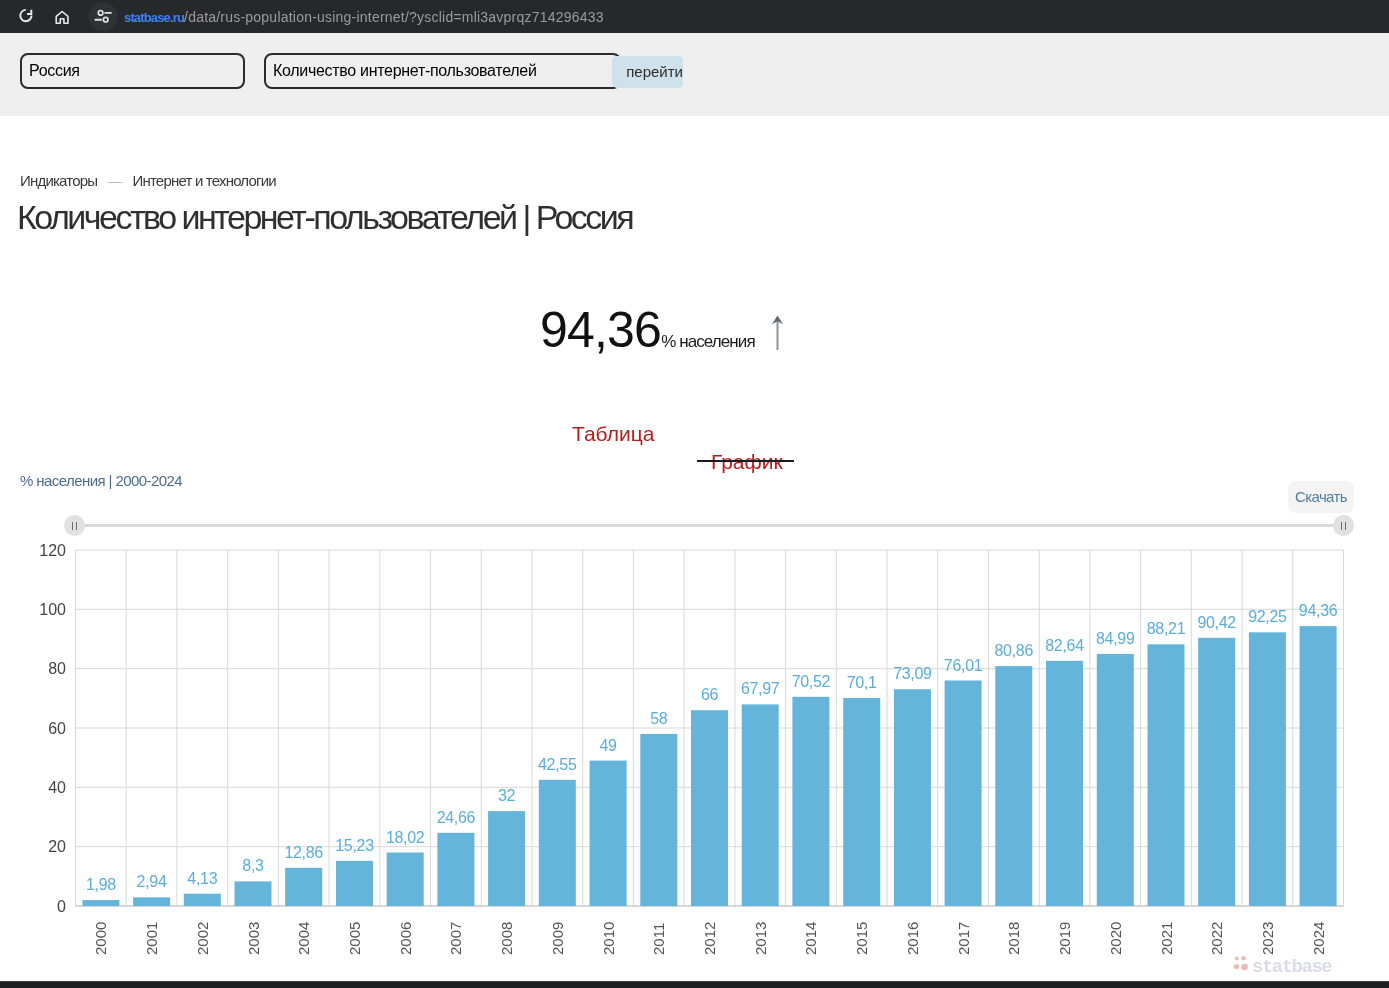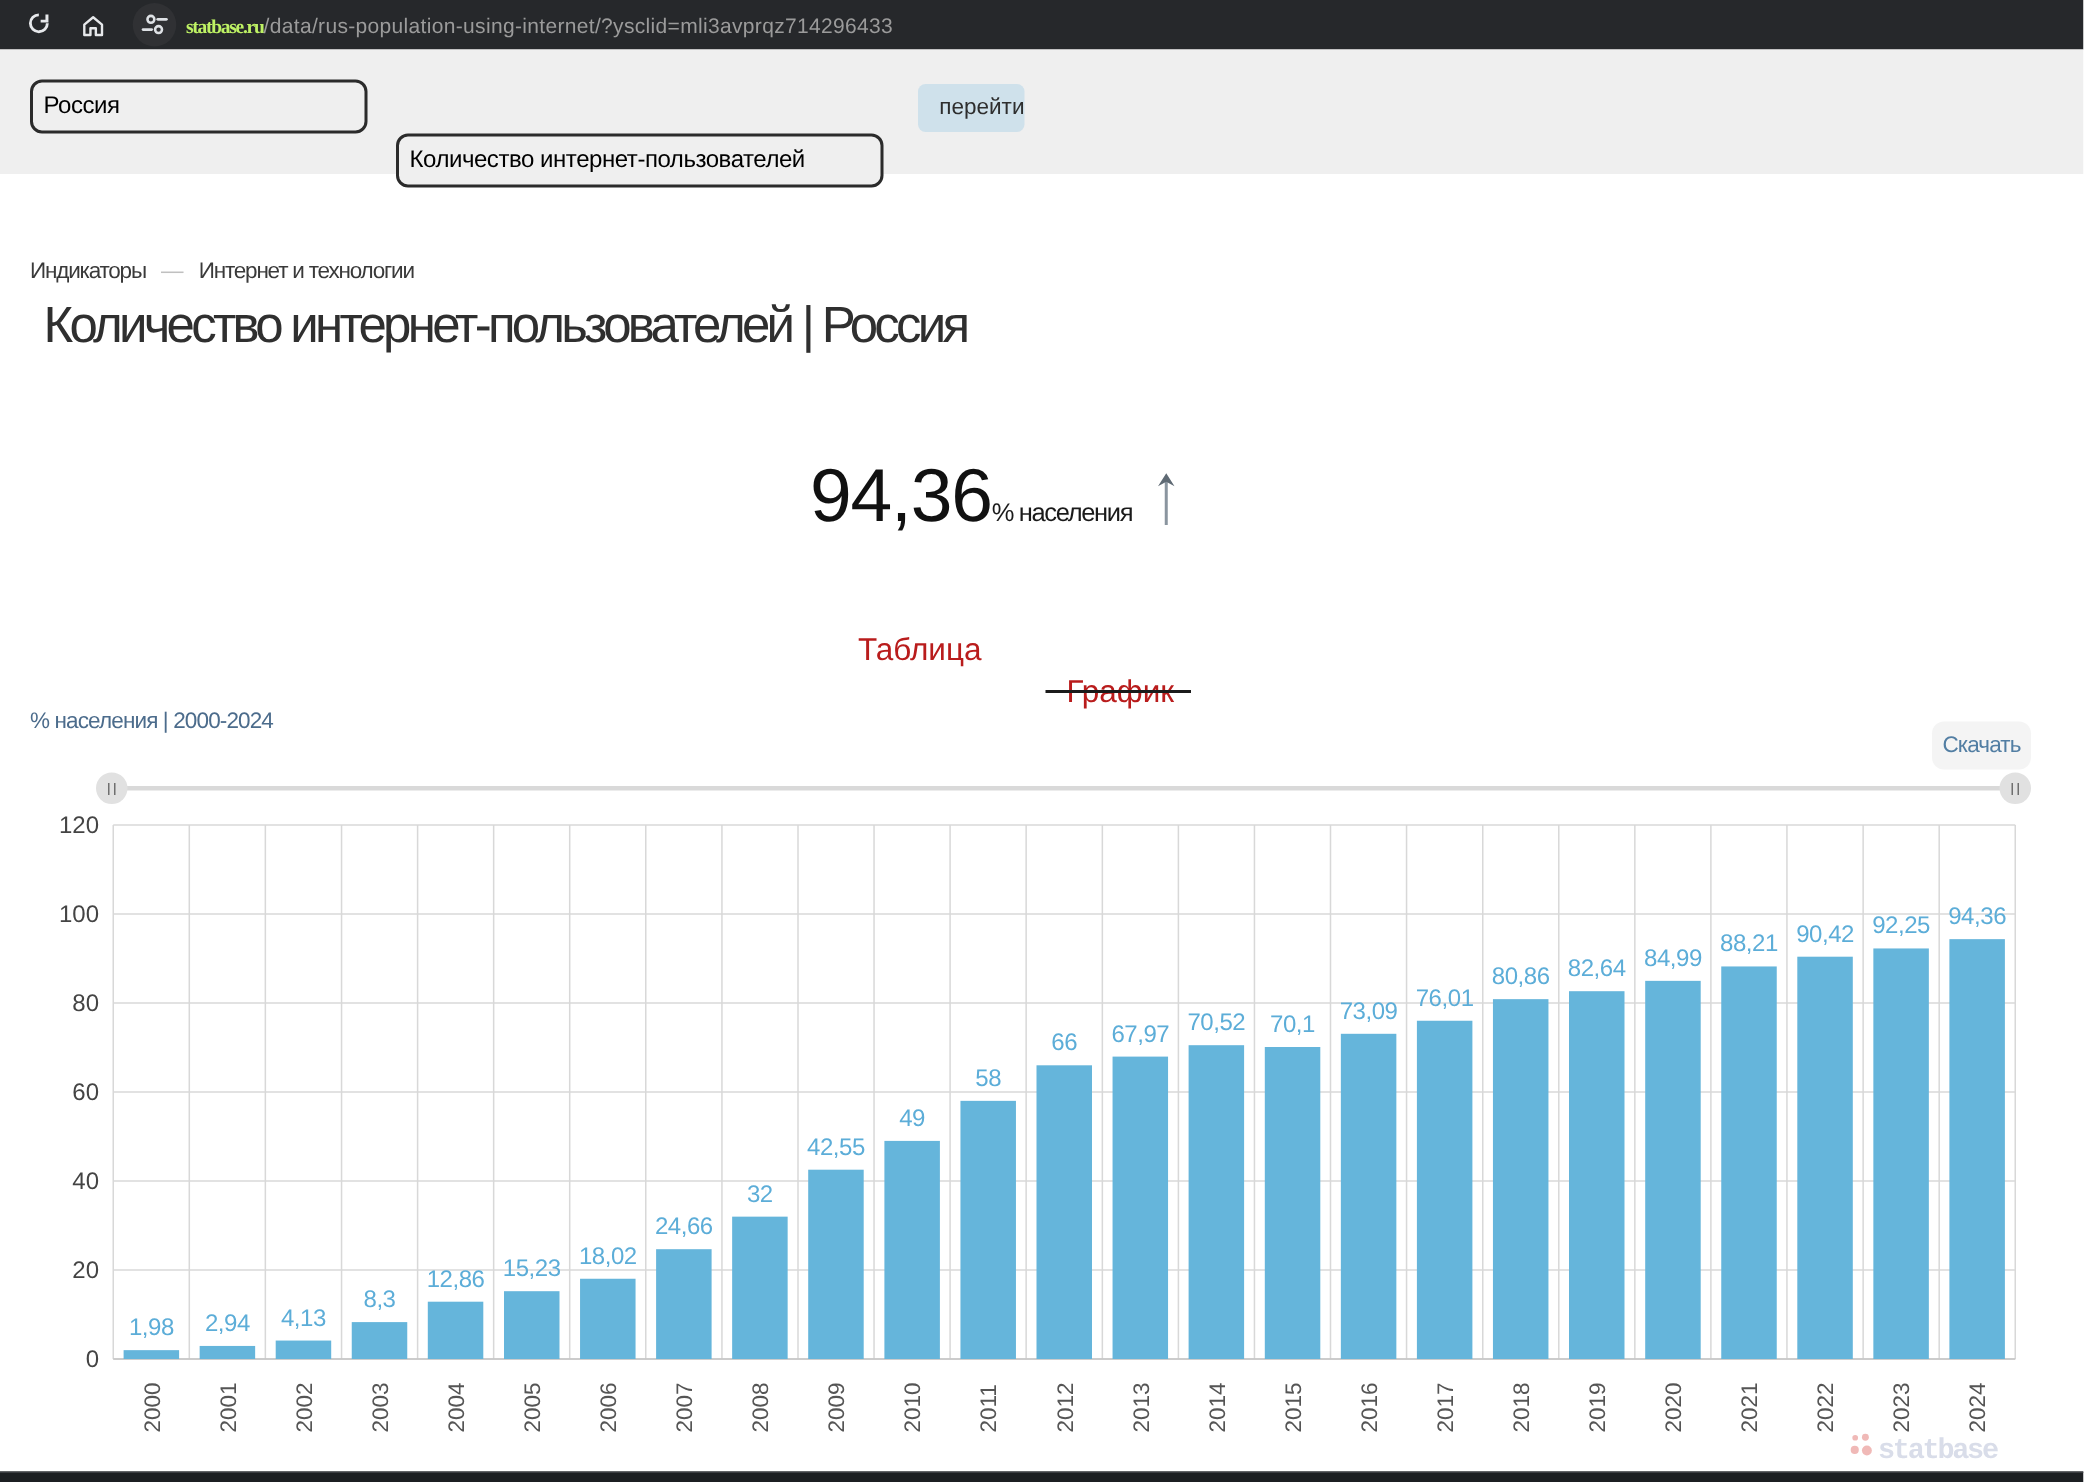--- a/index.html
+++ b/index.html
@@ -2,34 +2,34 @@
 <html><head><meta charset="utf-8"><style>
 * { margin:0; padding:0; box-sizing:border-box; }
 html,body { width:1389px; height:988px; background:#fff; font-family:"Liberation Sans", sans-serif; overflow:hidden; position:relative; }
 .abs { position:absolute; }
 .toolbar { left:0; top:0; width:1389px; height:33px; background:#26282b; }
 .graybar { left:0; top:33px; width:1389px; height:83px; background:#efefef; }
 .inp { position:absolute; top:20px; height:36px; border:2px solid #2b2b2b; border-radius:8px; background:#efefef; font-size:16px; letter-spacing:-0.3px; color:#000; line-height:32px; padding-left:7px; }
 .btn { position:absolute; left:612px; top:23px; width:71px; height:32px; background:#cfe1eb; border-radius:5px; font-size:15px; color:#2e2e2e; text-align:right; line-height:32px; }
 .crumbs { left:20px; top:171.5px; font-size:15px; letter-spacing:-0.8px; color:#3a3a3a; }
 .crumbs .dash { color:#c0c0c0; letter-spacing:0; }
-h1.title { position:absolute; left:17px; top:198px; font-size:34px; letter-spacing:-2.5px; font-weight:normal; color:#2f2f2f;margin-left:12px; }
+h1.title { position:absolute; left:17px; top:198px; font-size:34px; letter-spacing:-2.5px; font-weight:normal; color:#2f2f2f; }
 .bignum { left:540px; top:304.7px; font-size:50px; letter-spacing:-0.8px; line-height:1; color:#111; white-space:nowrap; }
 .bignum .sub { font-size:17px; letter-spacing:-0.9px; color:#1a1a1a; }
 .tab { position:absolute; top:422.6px; font-size:21px; line-height:1; color:#b91c1c; }
 .underline { position:absolute; left:697px; top:459.5px; width:97px; height:2px; background:#1b1b1b; }
 .chartlab { left:20px; top:473.3px; font-size:15px; letter-spacing:-0.58px; line-height:1; color:#4c6c8c; }
 .dlbtn { position:absolute; left:1288px; top:481px; width:66px; height:32px; background:#f4f4f4; border-radius:8px; font-size:15px; letter-spacing:-0.6px; color:#527ea3; text-align:center; line-height:32px; }
 .track { position:absolute; left:74px; top:523.5px; width:1270px; height:3px; background:#d9d9d9; }
 .handle { position:absolute; width:21px; height:21px; border-radius:50%; background:#e1e1e1; top:515px; }
 .handle i { position:absolute; top:7px; width:1.2px; height:7.5px; background:#6f6f6f; }
 .bottomstrip { left:0; top:981px; width:1389px; height:7px; background:#1c1f22; border-top:1px solid #3a3d41; }
 .url { position:absolute; left:124px; top:10px; font-size:14px; line-height:1; white-space:nowrap; }
 .url b { font-size:13px; }
-.url b { color:#bef264; font-weight:bold; letter-spacing:-0.85px;font-family:Liberation Serif, serif; }
+.url b { color:#3b82f6; font-weight:bold; letter-spacing:-0.85px; }
 .url span { color:#9b9b9b; letter-spacing:0.22px;text-align:right; }
 </style></head>
 <body>
 <div class="abs toolbar">
   <svg width="1389" height="33" viewBox="0 0 1389 33">
     <circle cx="103" cy="16.5" r="14.5" fill="#303134"></circle>
     <g stroke="#e6e8eb" fill="none" stroke-width="1.9">
       <path d="M25.9 9.9 A5.65 5.65 0 1 0 31.55 15.5"></path>
       <path d="M56.2 23.3 v-6.9 l5.9 -4.9 5.9 4.9 v6.9 h-4.1 v-4.5 h-3.6 v4.5 z" stroke-width="1.6" stroke-linejoin="round"></path>
     </g>
@@ -38,21 +38,21 @@
       <circle cx="100.6" cy="12.9" r="2.3" stroke-width="1.7"></circle>
       <line x1="105.2" y1="12.9" x2="110.9" y2="12.9" stroke-width="1.9" stroke-linecap="round"></line>
       <line x1="95.4" y1="19.7" x2="101.1" y2="19.7" stroke-width="1.9" stroke-linecap="round"></line>
       <circle cx="105.7" cy="19.7" r="2.3" stroke-width="1.7"></circle>
     </g>
   </svg>
   <div class="url"><b>statbase.ru</b><span>/data/rus-population-using-internet/?ysclid=mli3avprqz714296433</span></div>
 </div>
 <div class="abs graybar">
   <div class="inp" style="left:20px; width:225px;">Россия</div>
-  <div class="inp" style="left:264px; width:325px;margin-top:36px;">Количество интернет-пользователей</div>
+  <div class="inp" style="left:264px; width:357px;">Количество интернет-пользователей</div>
   <div class="btn">перейти</div>
 </div>
 <div class="abs crumbs">Индикаторы&nbsp;&nbsp; <span class="dash">—</span> &nbsp;&nbsp;Интернет и технологии</div>
 <h1 class="title">Количество интернет-пользователей | Россия</h1>
 <div class="abs bignum">94,36<span class="sub">% населения</span> <svg width="17" height="37" viewBox="0 0 17 37" style="vertical-align:-5.5px; margin-left:1px;">
       <line x1="8.5" y1="4" x2="8.5" y2="35" stroke="#8a959f" stroke-width="2"></line>
       <path d="M8.5 0.5 L14 9.2 L8.5 6.2 L3 9.2 Z" fill="#5f6a74"></path>
     </svg></div>
 <div class="tab" style="left:572px;">Таблица</div>
 <div class="tab" style="left:711px;margin-top:28px;">График</div>

